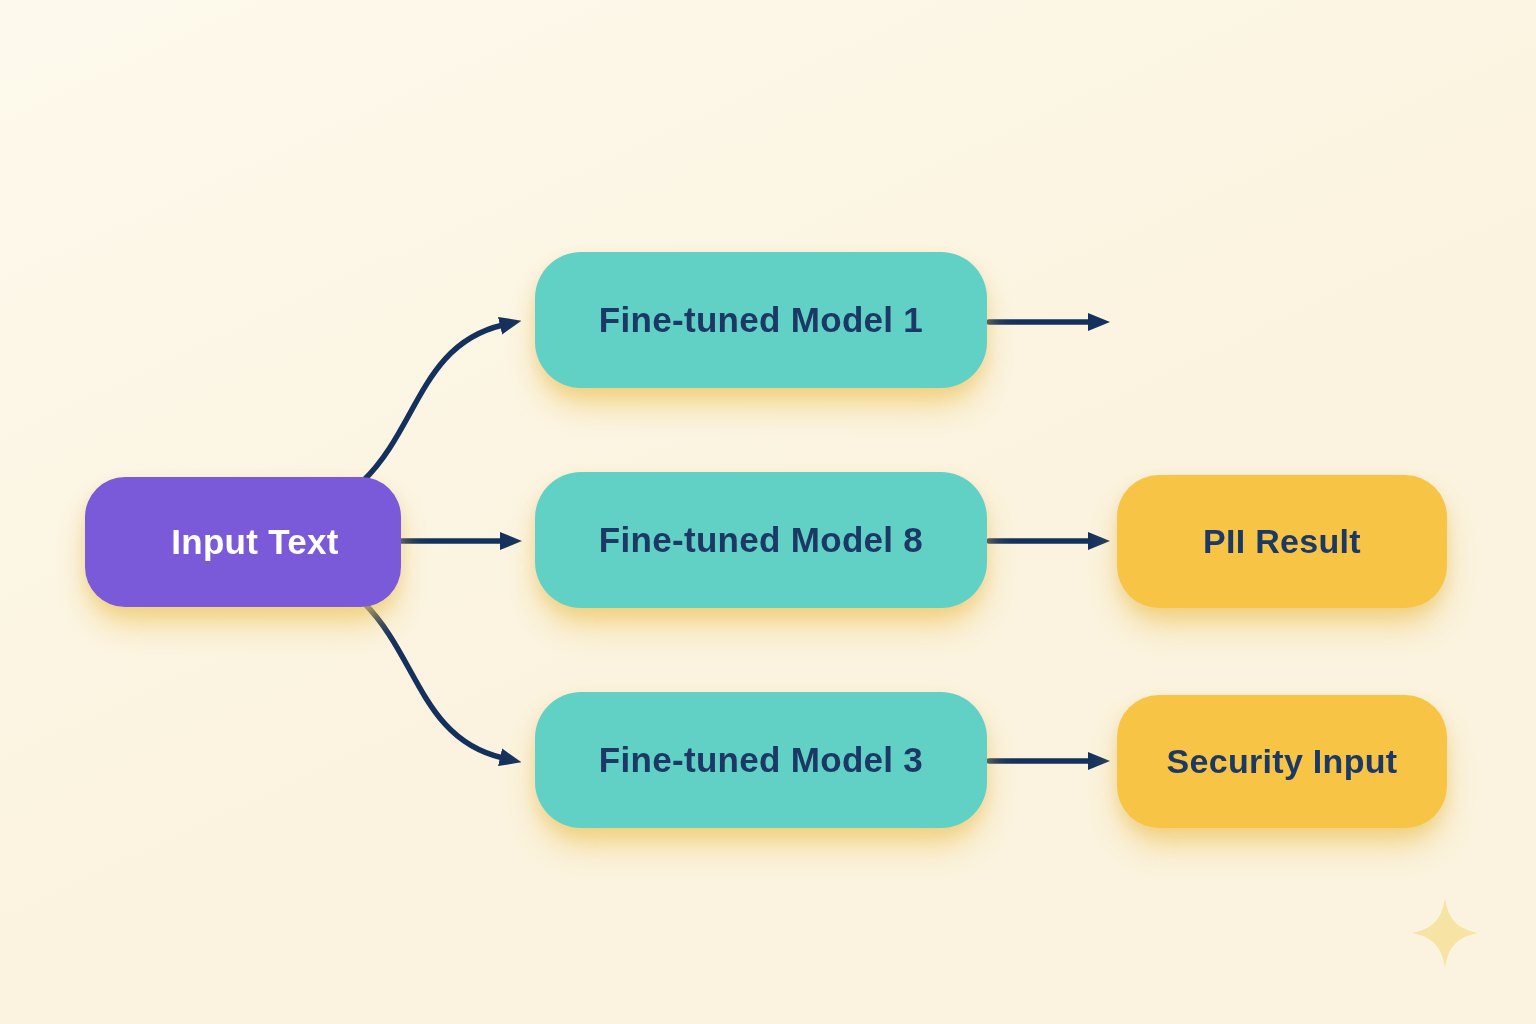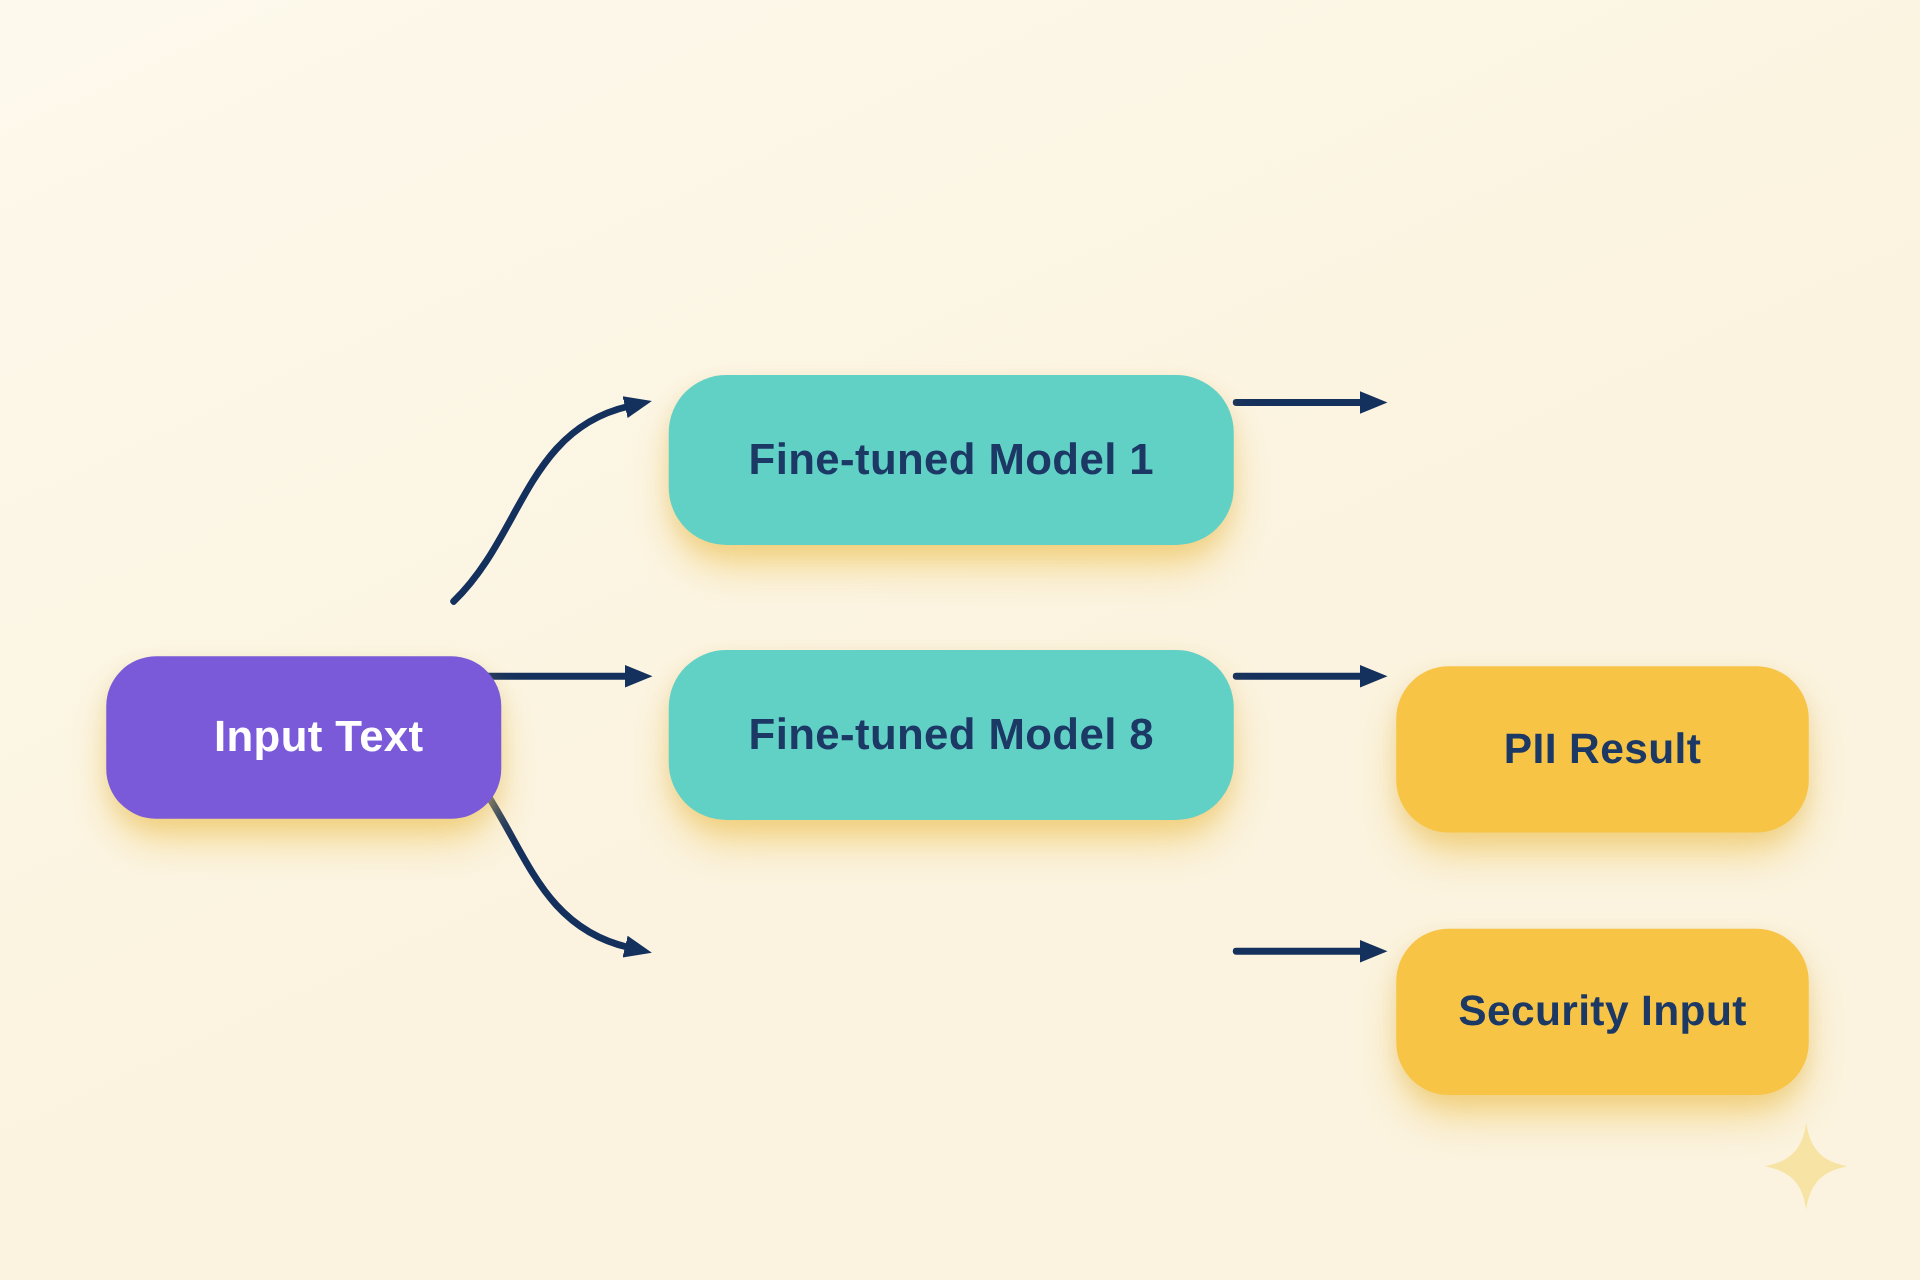--- a/index.html
+++ b/index.html
@@ -31,21 +31,20 @@
   #ah path { fill: var(--arrow); }
   .node {
     position: absolute;
     display: flex;
     align-items: center;
     justify-content: center;
     font-weight: 700;
     letter-spacing: 0.3px;
     text-align: center;
     box-shadow: 0 20px 32px -6px rgba(242, 203, 104, 0.85), 0 6px 14px rgba(186, 152, 64, 0.18);
-    margin-top: 48px;
   }
   .node-input {
     left: 85px; top: 477px;
     width: 292px; height: 130px;
     background: var(--input-fill);
     color: var(--input-text);
     font-size: 35px;
     border-radius: 40px;
     padding-left: 24px;
   }
@@ -62,21 +61,21 @@
   .node-model.row-3 { top: 692px; }
   .node-result {
     left: 1117px;
     width: 330px; height: 133px;
     background: var(--result-fill);
     color: var(--node-text);
     font-size: 34px;
     border-radius: 42px;
   }
   .node-result.row-1 { top: 255px; }
-  .node-result.row-2 { top: 485px; }
+  .node-result.row-2 { top: 475px; }
   .node-result.row-3 { top: 695px; }
   .sparkle {
     position: absolute;
     left: 1412px; top: 898px;
     width: 66px; height: 70px;
   }
   .sparkle path { fill: var(--sparkle); }
 </style>
 </head>
 <body>
@@ -100,20 +99,23 @@
   <div class="node node-input">
     <span>Input Text</span>
   </div>
 
   <div class="node node-model row-1">
     <span>Fine-tuned Model 1</span>
   </div>
   <div class="node node-model row-2">
     <span>Fine-tuned Model 8</span>
   </div>
+  <div class="node node-model row-3">
+    <span>Fine-tuned Model 3</span>
+  </div>
 
   <div class="node node-result row-2">
     <span>PII Result</span>
   </div>
   <div class="node node-result row-3">
     <span>Security Input</span>
   </div>
 
   <svg class="sparkle" viewBox="0 0 66 70" xmlns="http://www.w3.org/2000/svg" aria-hidden="true">
     <path d="M33 0 C36 22 46 31 66 35 C46 39 36 48 33 70 C30 48 20 39 0 35 C20 31 30 22 33 0 Z"></path>

